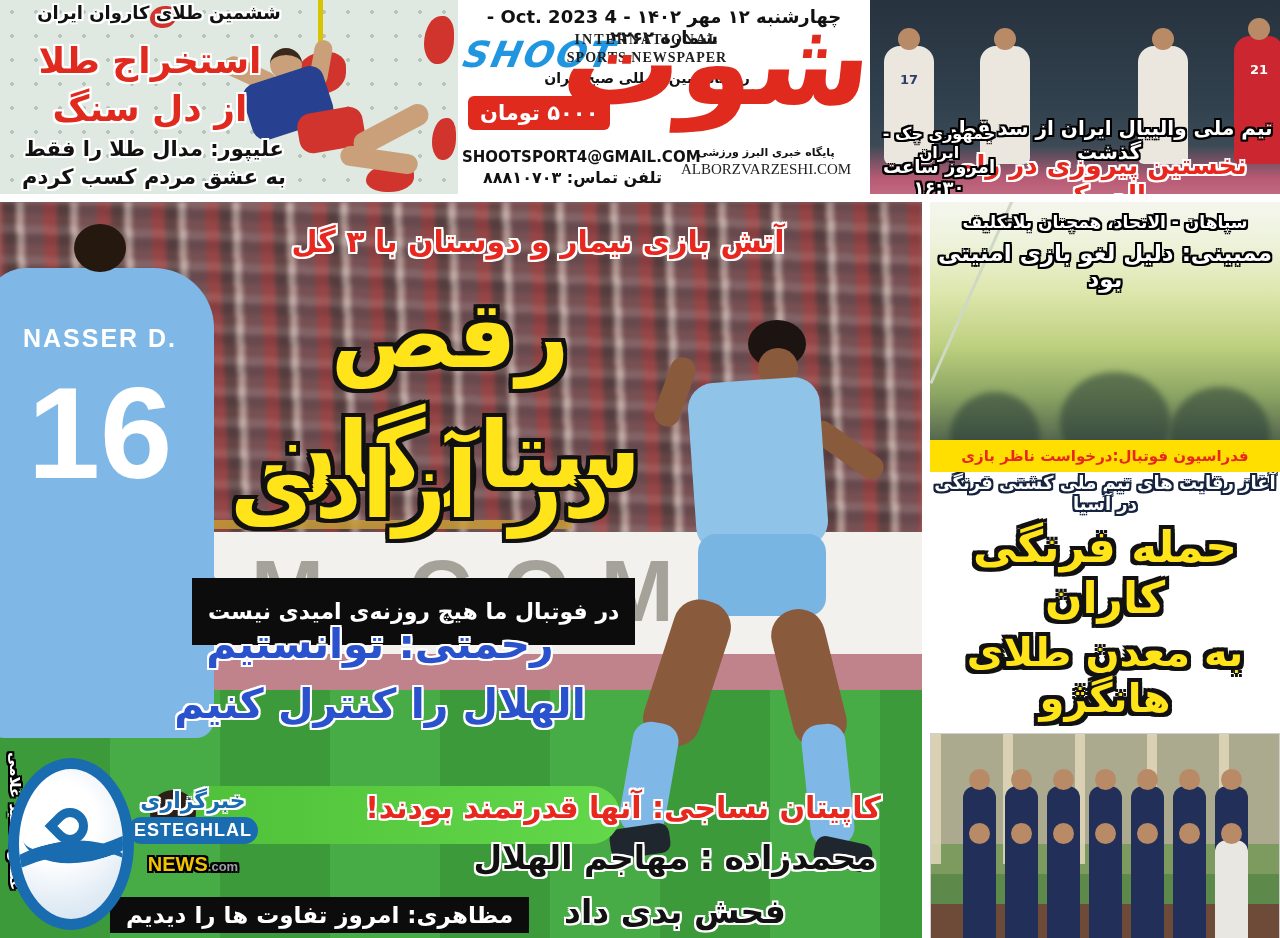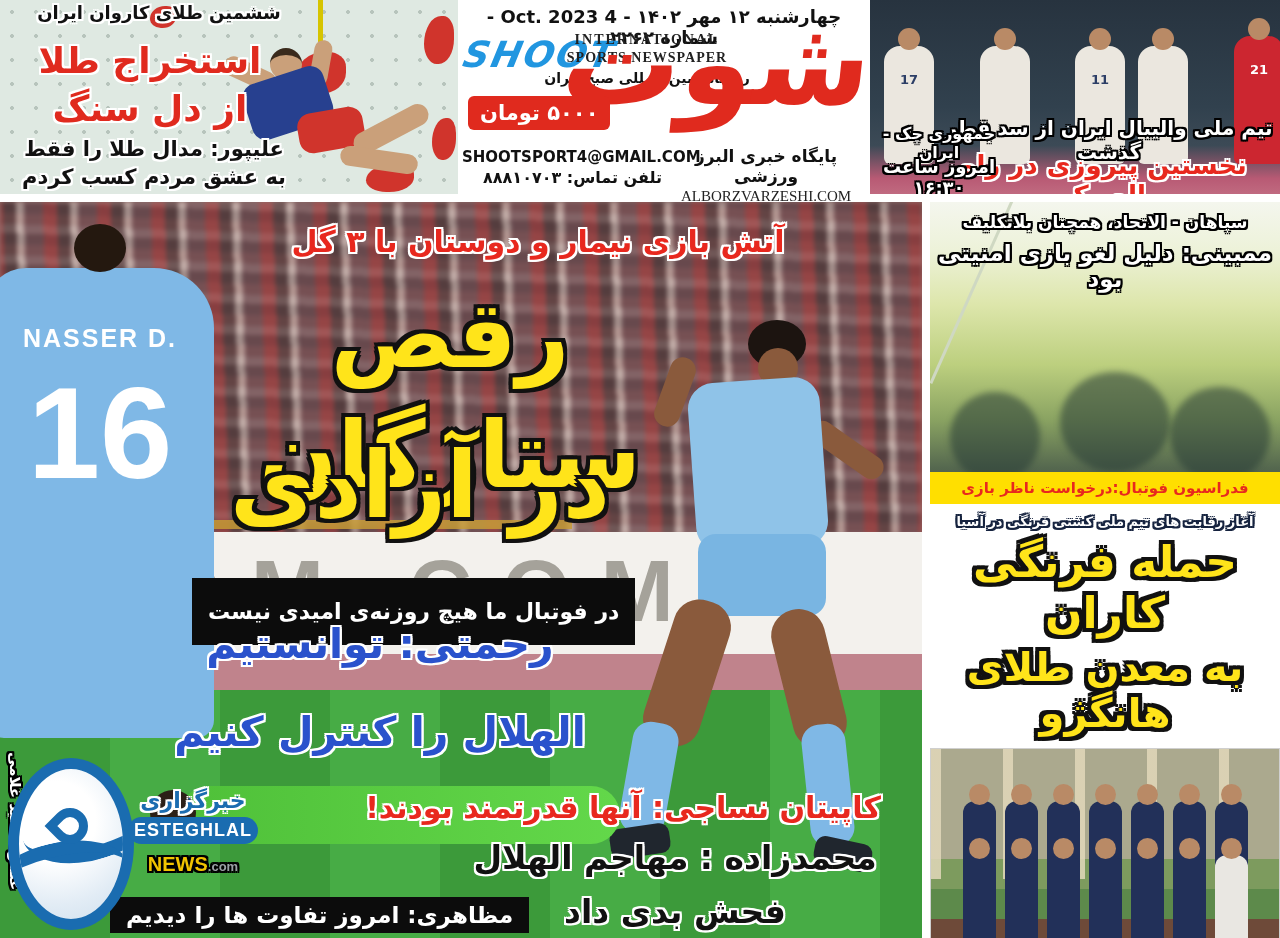--- a/index.html
+++ b/index.html
@@ -43,21 +43,21 @@
           font-family:"Liberation Serif",serif; color:#222; }
   .fa-sub { left:60px; top:70px; width:250px; font-size:14px; color:#111; }
   .logo-fa { right:-6px; top:4px; font-size:118px; line-height:1; color:#e02a1e;
              transform:skewX(-6deg); }
   .price { left:6px; top:96px; background:#e02a1e; color:#ffffff; font-size:21px;
            padding:5px 12px; border-radius:6px; }
   .mast-bot-l { left:0; top:148px; width:200px; }
   .email { font-size:15px; color:#111; font-weight:bold; }
   .phone { font-size:16px; color:#111; font-weight:bold; margin-top:2px; }
   .mast-bot-r { right:0; top:146px; width:200px; }
-  .agency-fa { font-size:17px; color:#111; font-weight:bold; }
+  .agency-fa { font-size:11px; color:#111; font-weight:bold; }
   .agency-en { font-size:15px; font-family:"Liberation Serif",serif; color:#222; margin-top:2px; }
 
   .volley { left:870px; top:0; width:410px; height:194px; overflow:hidden;
     background:linear-gradient(180deg,#27333f 0%,#31414e 55%,#3c4a56 75%,#b85a74 92%,#c06a80 100%); }
   .vfig { position:absolute; bottom:30px; width:50px; height:118px; background:#ebe7df;
           border-radius:16px 16px 6px 6px; }
   .vfig::before { content:''; position:absolute; top:-18px; left:14px; width:22px; height:22px;
                   border-radius:50%; background:#b98a66; }
   .vfig.red { background:#cc2630; height:128px; }
   .vnum { position:absolute; top:26px; width:100%; text-align:center; font-size:13px;
@@ -101,21 +101,21 @@
              background:linear-gradient(90deg,#4fc039,#63d84a); border-radius:34px; }
   .gk-head { position:absolute; left:0; top:14px; width:46px; height:46px; border-radius:50%;
              background:#2b2017; }
 
   .m-kicker { right:64px; top:22px; width:640px; font-size:30px; color:#e8281e; }
   .m-h1 { left:150px; top:74px; width:600px; font-size:92px; line-height:1.3; color:#ffe41a; }
   .m-h2 { left:200px; top:224px; width:440px; font-size:92px; line-height:1.3; color:#ffe41a; }
   .m-note { left:192px; top:376px; background:#0c0c0c; color:#fff; font-size:22px;
             padding:21px 16px; }
   .m-blue1 { left:140px; top:418px; width:480px; font-size:41px; color:#2a52cc; }
-  .m-blue2 { left:140px; top:506px; width:480px; font-size:41px; color:#2a52cc; }
+  .m-blue2 { left:140px; top:478px; width:480px; font-size:41px; color:#2a52cc; }
   .m-redq { left:330px; top:588px; width:586px; font-size:30px; color:#e8281e; }
   .m-blk1 { left:440px; top:636px; width:470px; font-size:33px; color:#111; }
   .m-blk2 { left:440px; top:690px; width:470px; font-size:33px; color:#111; }
   .m-bottom { left:110px; top:695px; background:#0c0c0c; color:#fff; font-size:23px;
               padding:5px 16px; }
   .credit { left:24px; top:550px; transform:rotate(90deg); transform-origin:0 0;
             white-space:nowrap; font-size:15px; color:#fff; font-weight:bold; }
 
   .eslogo { left:8px; top:554px; width:250px; height:182px; }
   .ball { position:absolute; left:0; top:2px; width:126px; height:172px; border-radius:50%;
@@ -131,31 +131,31 @@
   .es-fa { font-size:22px; color:#1a6cb0; font-weight:bold; }
   .es-en { margin-top:4px; background:#1a6cb0; color:#fff; border-radius:14px; font-size:18px;
            font-weight:bold; letter-spacing:1px; padding:3px 6px;
            font-family:"Liberation Sans",sans-serif; }
   .es-news { margin-top:9px; font-size:20px; font-weight:bold; color:#f2c400;
              font-family:"Liberation Sans",sans-serif; }
   .es-com { font-size:13px; color:#9aa0a6; font-weight:bold; }
 
   
   .rightcol { left:930px; top:202px; width:350px; height:736px; }
-  .fans { position:relative; width:100%; height:302px; overflow:hidden;
+  .fans { position:relative; width:100%; height:270px; overflow:hidden;
     background:linear-gradient(180deg,#f4f6ee 0%,#edf2d9 16%,#dde6ab 34%,#bccf7e 54%,#8aa362 72%,#55684f 88%,#3d4a42 100%);padding-left:44px; }
   .fansblob { position:absolute; border-radius:50%; background:rgba(40,60,55,.55); filter:blur(3px); }
   .flagline { position:absolute; left:40px; top:-10px; width:3px; height:200px; background:#cfd8c2;
               transform:rotate(24deg); }
   .rc-kicker { left:0; top:10px; width:100%; font-size:17px; color:#fff; }
   .rc-white { left:0; top:38px; width:100%; font-size:23px; color:#fff; }
   .rc-yellow { left:0; top:76px; width:100%; font-size:25px; color:#ffe41a; }
   .rc-strip { position:absolute; left:0; bottom:0; width:100%; height:32px; line-height:32px;
               background:#ffdf00; color:#e8281e; font-size:15px; font-weight:bold; text-align:center; }
-  .rc-kicker2 { margin-top:10px; font-size:13px; color:#fff; }
+  .rc-kicker2 { font-size:18px; color:#fff; }
   .wr1 { margin-top:8px; font-size:44px; line-height:1.15; color:#ffe41a; }
   .wr2 { margin-top:6px; font-size:40px; line-height:1.15; color:#ffe41a; }
   .teamphoto { position:relative; margin-top:12px; width:100%; height:252px; overflow:hidden;
     border:1px solid #cfcfcf;
     background:linear-gradient(180deg,#aba98e 0 44%,#7d9b5e 44% 56%,#5d8a4b 56% 68%,#6e4a39 68% 88%,#5c3e30 88% 100%); }
   .teamphoto::before { content:''; position:absolute; left:0; top:0; width:100%; height:52%;
     background:repeating-linear-gradient(90deg, rgba(226,216,186,.85) 0 10px, transparent 10px 72px); }
   .trow { position:absolute; left:0; right:0; display:flex; justify-content:center; gap:9px; }
   .trow.back { top:52px; }
   .trow.front { top:106px; }
@@ -208,23 +208,20 @@
       <div class="agency-fa rtl">پایگاه خبری البرز ورزشی</div>
       <div class="agency-en">ALBORZVARZESHI.COM</div>
     </div>
   </section>
 
   <section class="abs volley">
     <span class="vfig" style="left:14px;">
         <span class="vnum">17</span>
       </span>
     <span class="vfig" style="left:110px;"></span>
-    <span class="vfig" style="left:205px;">
-        <span class="vnum">11</span>
-      </span>
     <span class="vfig" style="left:268px;"></span>
     <span class="vfig red" style="left:364px;">
         <span class="vnum">21</span>
       </span>
     <div class="abs rtl b ctr ob v-caption">تیم ملی والیبال ایران از سد قطر گذشت</div>
     <div class="abs rtl b ctr ow v-headline">نخستین پیروزی در راه المپیک</div>
     <div class="abs rtl b ctr ob v-teams">جمهوری چک - ایران</div>
     <div class="abs rtl b ctr ob v-time">امروز ساعت ۱۶:۳۰</div>
   </section>
 

